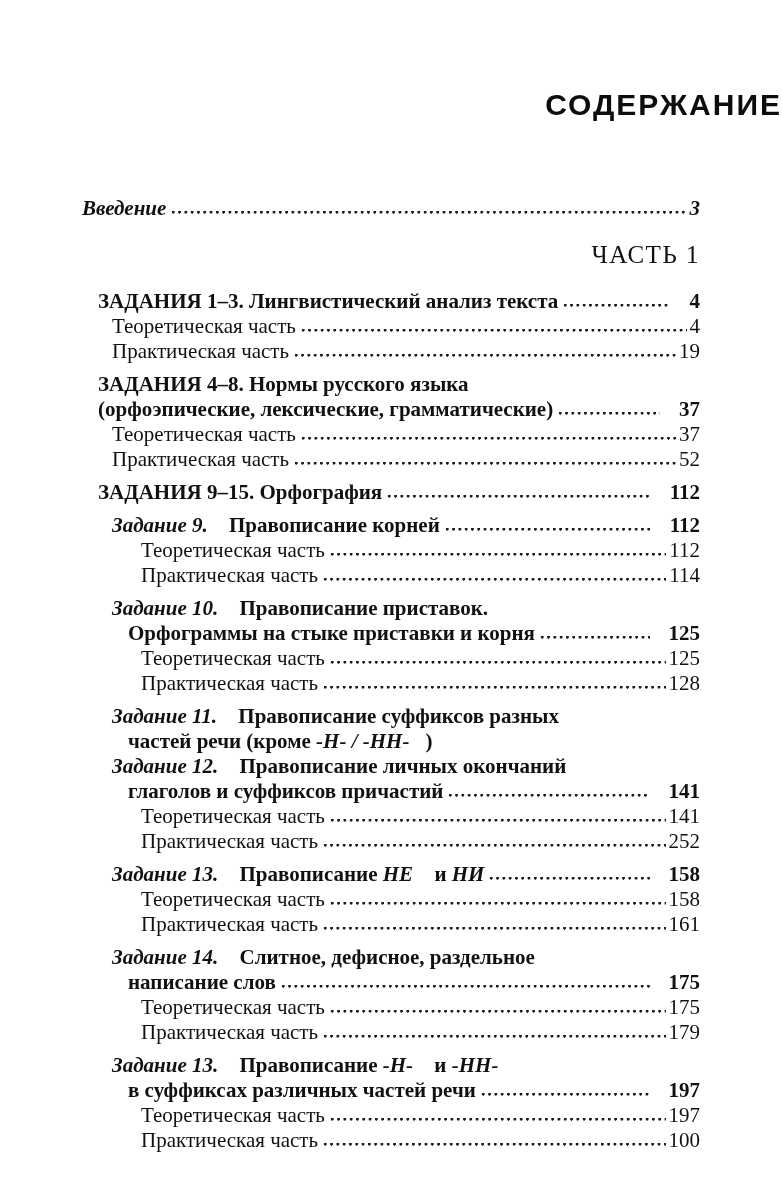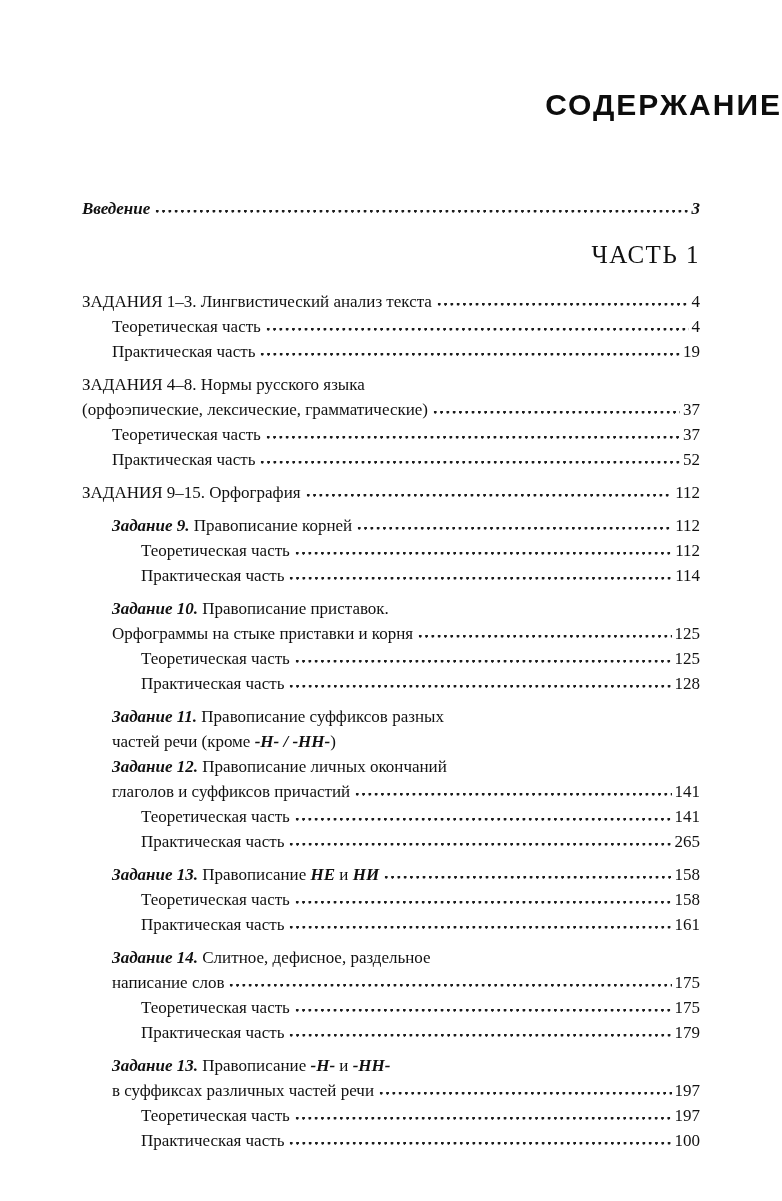--- a/index.html
+++ b/index.html
@@ -38,28 +38,28 @@
     text-align: right;
     font-weight: normal;
     font-size: 25px;
     letter-spacing: 1.5px;
   }
   .blocks { margin-top: 20px; }
   .block + .block { margin-top: 8px; }
   .row {
     display: flex;
     align-items: baseline;
-    font-size: 17px;
+    font-size: 21px;
     line-height: 25px;
   }
   .row.ind0 { padding-left: 0; }
   .row.ind1 { padding-left: 30px; }
   .row.ind2 { padding-left: 59px; }
   .label { white-space: nowrap; }
-  .seg.b  { font-weight: normal; }
+  .seg.b  { font-weight: bold; margin-left: 16px; }
   .seg.bi { font-weight: bold; font-style: italic; }
   .seg.r  { font-weight: normal; }
   .dots {
     flex: 1 1 auto;
     height: 5px;
     min-width: 12px;
     margin: 0 3px 0 5px;
     background-image: radial-gradient(circle at 2.2px 2.2px, #1b1b1b 1.25px, transparent 1.65px);
     background-size: 6.3px 5px;
     background-repeat: repeat-x;
@@ -177,21 +177,21 @@
             <span class="page-num seg b">141</span>
           </div>
           <div class="row ind2">
             <span class="label"><span class="seg r">Теоретическая часть</span></span>
             <span class="dots"></span>
             <span class="page-num seg r">141</span>
           </div>
           <div class="row ind2">
             <span class="label"><span class="seg r">Практическая часть</span></span>
             <span class="dots"></span>
-            <span class="page-num seg r">265</span>
+            <span class="page-num seg r">252</span>
           </div>
         </div>
         <div class="block">
           <div class="row ind1">
             <span class="label"><span class="seg bi">Задание 13.</span><span class="seg b"> Правописание </span><span class="seg bi">НЕ</span><span class="seg b"> и </span><span class="seg bi">НИ</span></span>
             <span class="dots"></span>
             <span class="page-num seg b">158</span>
           </div>
           <div class="row ind2">
             <span class="label"><span class="seg r">Теоретическая часть</span></span>

